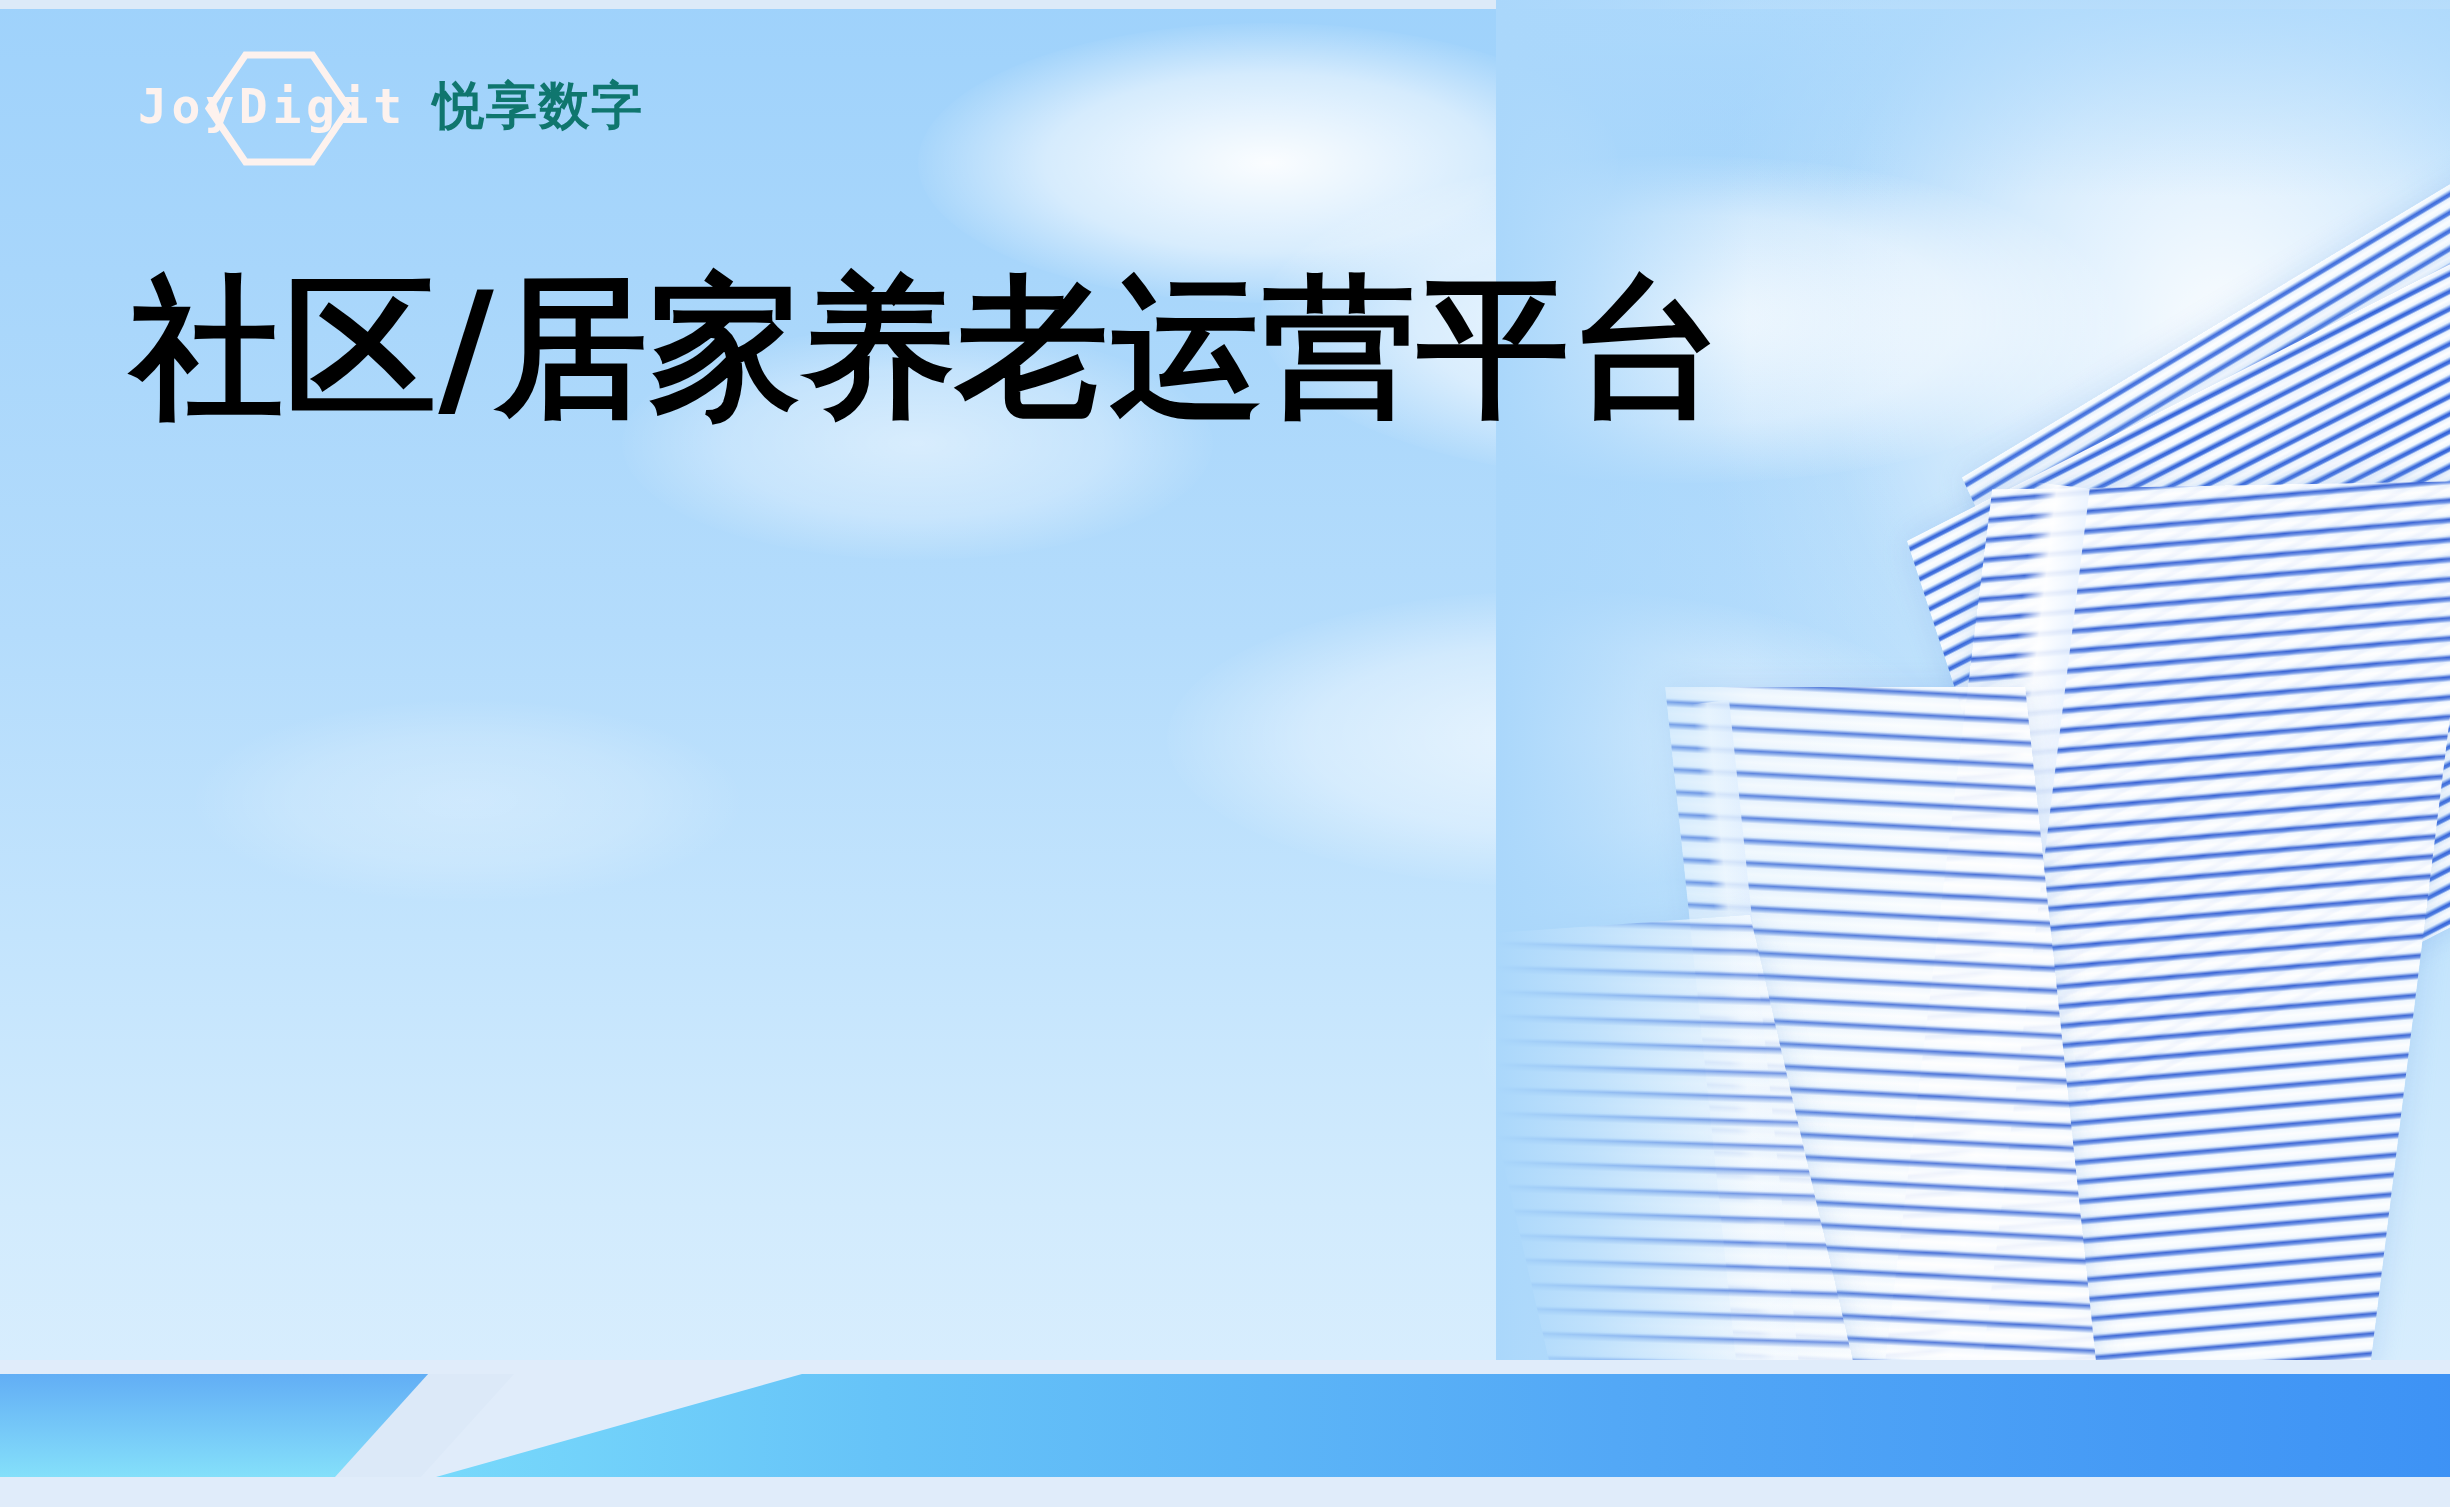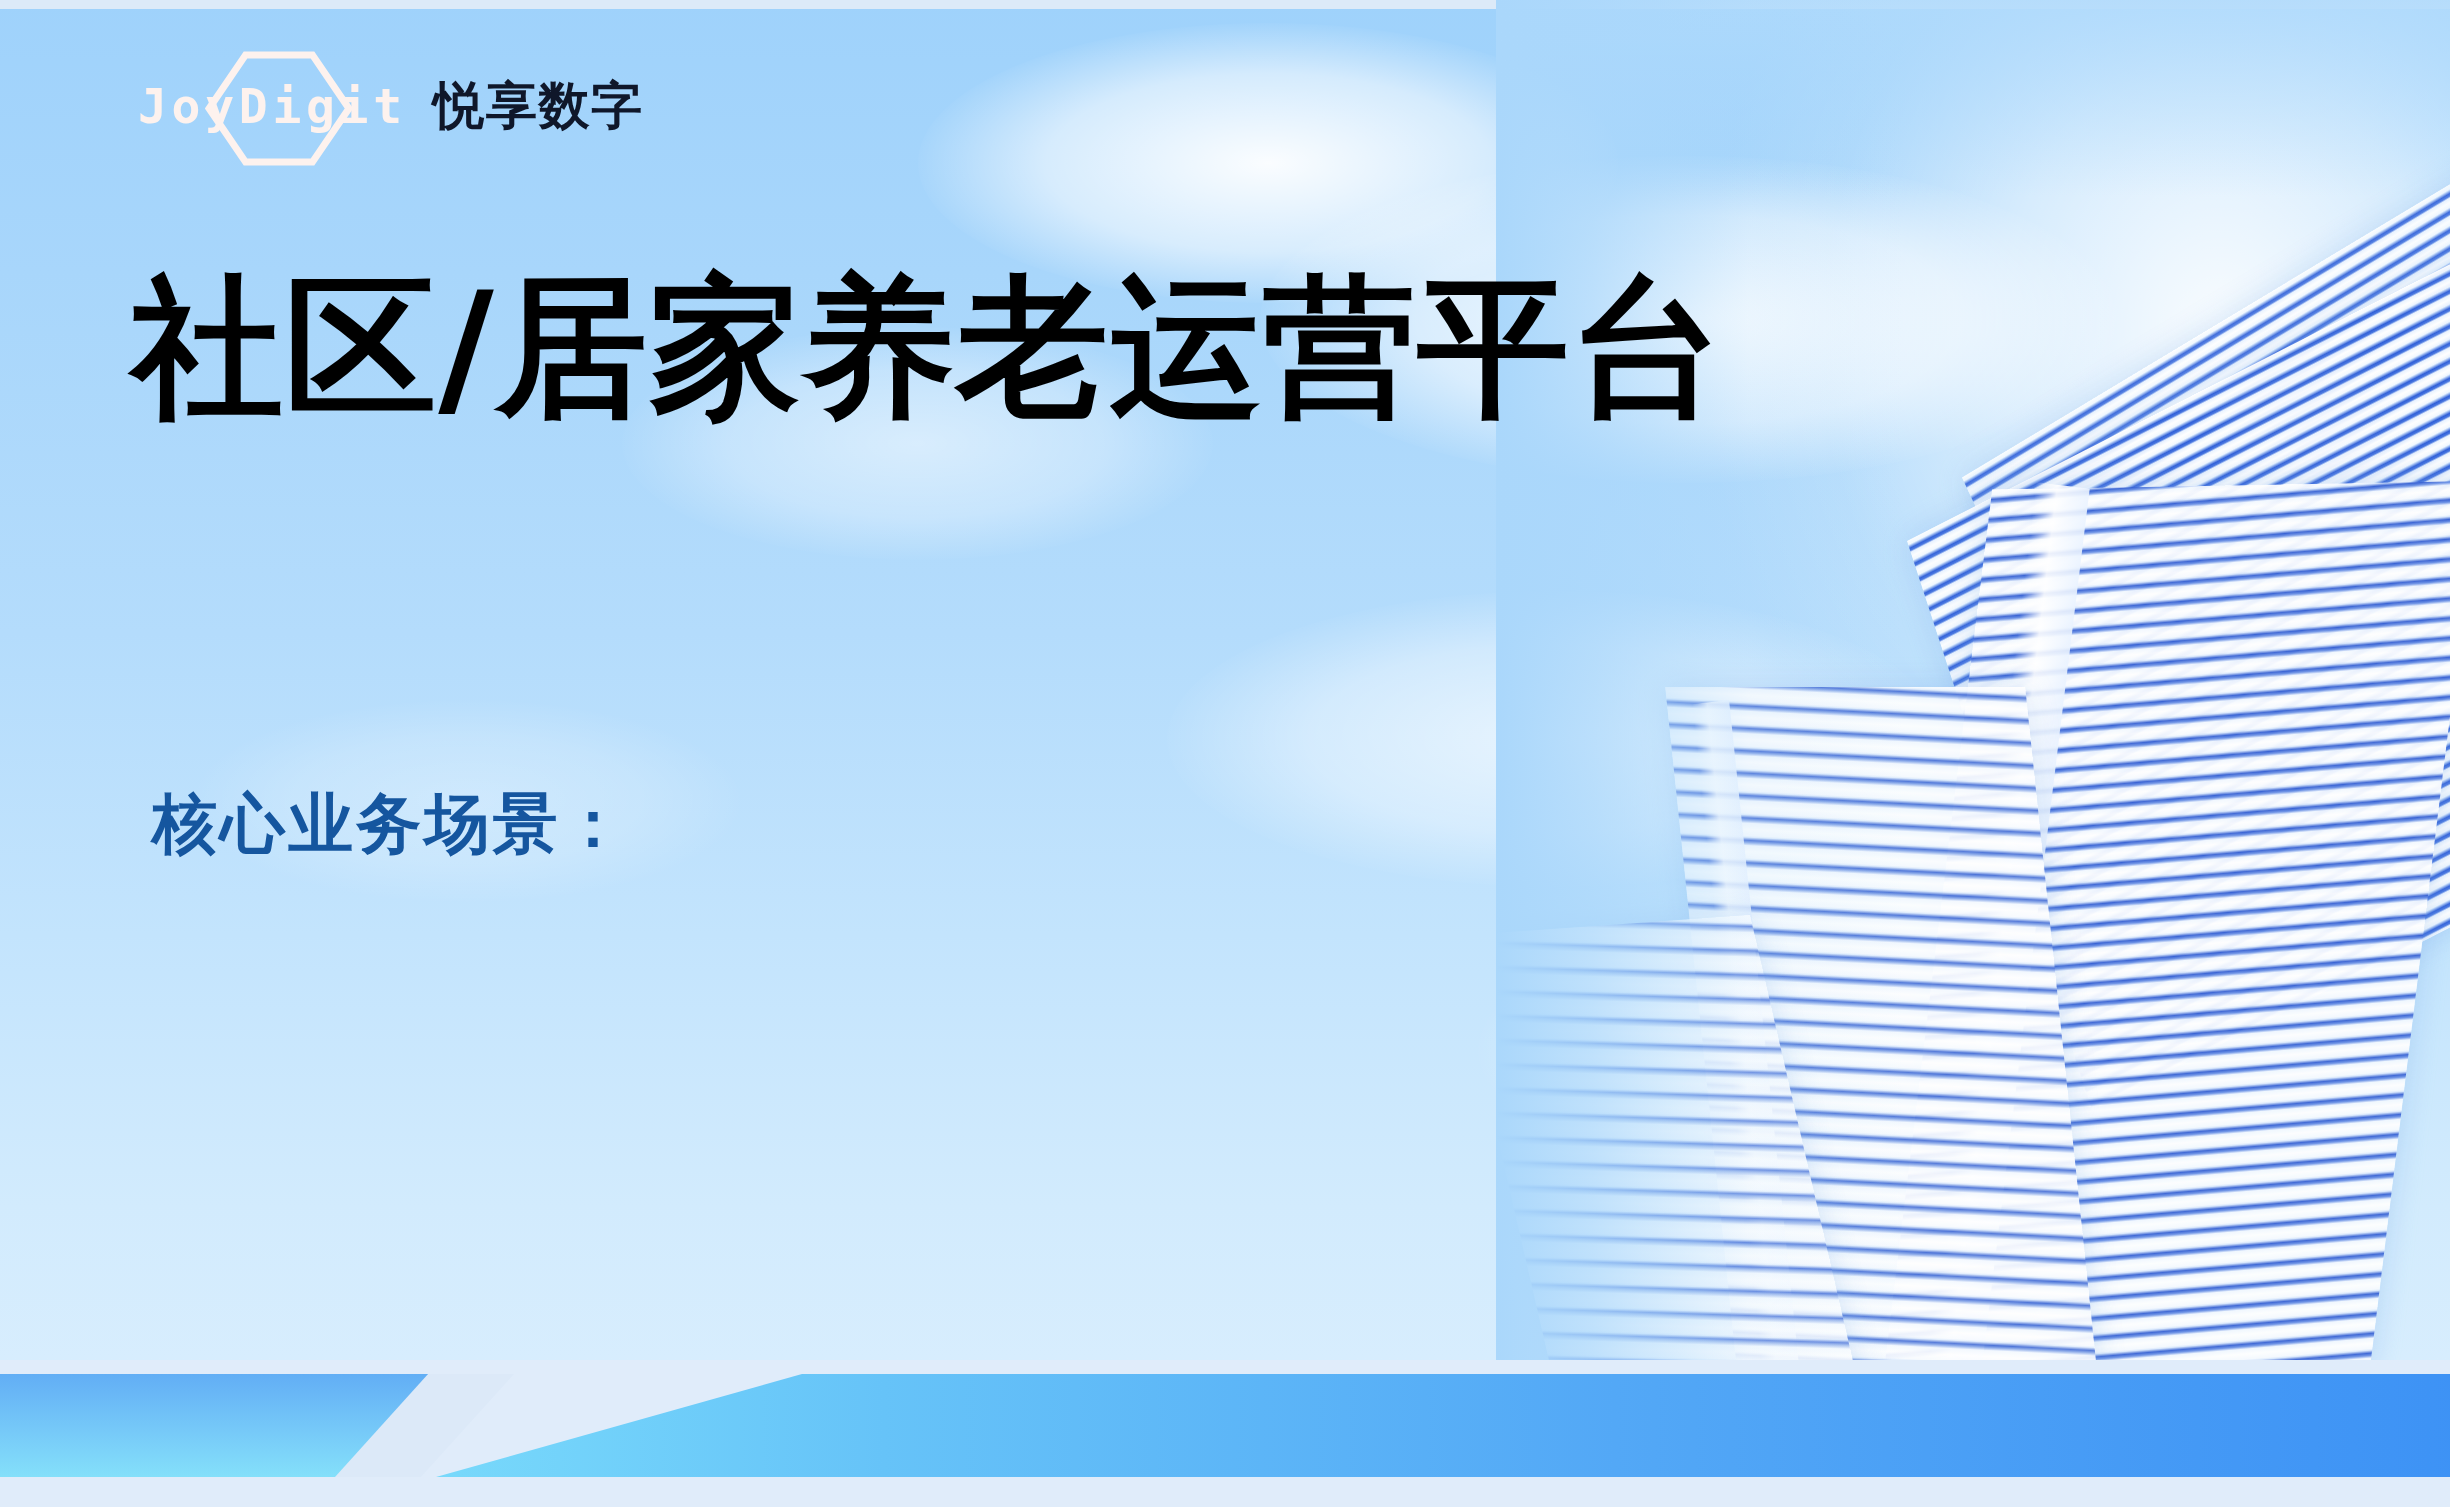--- a/index.html
+++ b/index.html
@@ -199,21 +199,21 @@
     line-height: 1;
     white-space: nowrap;
   }
   .logo-cn {
     position: relative;
     margin-left: 26.5px;
     font-family: "DejaVu Sans", "Liberation Sans", sans-serif;
     font-weight: bold;
     font-size: 51px;
     letter-spacing: 1.6px;
-    color: #0f172a;
+    color: #0f766e;
     line-height: 1;
     white-space: nowrap;
   }
 
   
   .headline {
     position: absolute;
     left: 131px;
     top: 258px;
     font-family: "DejaVu Sans", "Liberation Sans", sans-serif;
@@ -330,21 +330,20 @@
   <div class="logo">
     <svg class="logo-hex" viewBox="0 0 190 148">
       <polygon points="52,5 138,5 185,74 138,143 52,143 5,74" fill="none" stroke="#fdf2ee" stroke-width="9"></polygon>
     </svg>
     <span class="logo-wordmark">JoyDigit</span>
     <span class="logo-cn">悦享数字</span>
   </div>
 
   <div class="headline">社区/居家养老运营平台</div>
 
-  <div class="section-heading">核心业务场景：</div>
 
 
   <div class="footer">
     <div class="footer-bg"></div>
     <div class="footer-band">
       <div class="band-left"></div>
       <div class="band-right"></div>
       <div class="band-gap"></div>
     </div>
   </div>

